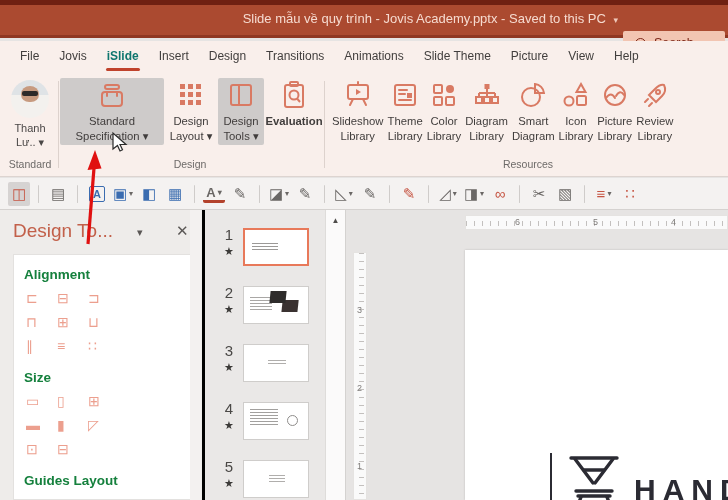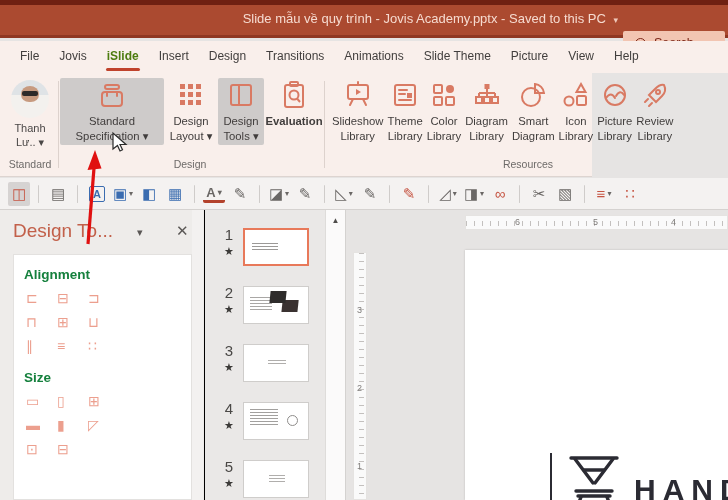--- a/index.html
+++ b/index.html
@@ -18,26 +18,26 @@
     background:#f2c5b2; border-radius:2px; display:flex; align-items:center; gap:8px;
     padding-left:12px; color:#7c2718; font-size:12.5px;margin-top:23px; }
   .search-glyph { width:11px; height:11px; border:1.6px solid #7c2718; border-radius:50%; position:relative; }
   .search-glyph::after { content:""; position:absolute; left:-5px; top:9px; width:7px; height:1.6px;
     background:#7c2718; transform:rotate(38deg); }
 
   
   .tabrow { position:absolute; left:0; top:41px; width:728px; height:32px; background:#f9efeb;
     display:flex; align-items:center; padding-left:10px; white-space:nowrap; overflow:hidden; }
   .tab { font-size:12px; color:#413e3d; padding:7px 10px 9px 10px; position:relative; flex:0 0 auto; }
-  .tab.active { font-weight:700; color:#4d7c0f; }
+  .tab.active { font-weight:700; color:#0f766e; }
   .tab.active::after { content:""; position:absolute; left:9px; right:9px; bottom:1px; height:3px;
     background:#c0432c; border-radius:2px; }
 
   
-  .ribbon { position:absolute; left:0; top:73px; width:592px; height:104px; background:#f9efeb;
+  .ribbon { position:absolute; left:0; top:73px; width:728px; height:104px; background:#f9efeb;
     border-bottom:1px solid #ddd4d0; }
   .rgroup { position:absolute; top:5px; height:94px; }
   .rgroup-label { position:absolute; left:0; right:0; bottom:2px; text-align:center;
     font-size:10.5px; color:#6d6a68; }
   .gsep { position:absolute; top:8px; bottom:8px; width:1px; background:#ddd2cd; }
 
   .acct { left:2px; width:56px; }
   .avatar { width:38px; height:38px; border-radius:50%; margin:2px auto 3px auto;
     background:linear-gradient(#dfe3e6 0 40%, #f3f1ee 40% 100%); position:relative; overflow:hidden; }
   .avatar::before { content:""; position:absolute; left:10px; top:6px; width:18px; height:16px;
@@ -68,21 +68,21 @@
   .tb-item.red  { color:#c65543; }
   .tb-item.hl { background:#d6d3d2; }
   .tb-item.caret::after { content:"▾"; font-size:8px; color:#6a6765; margin-left:2px; }
   .tb-item.boxed { font-size:11px; font-weight:700; border:1.4px solid #3a6cb0; height:16px;
     min-width:16px; margin:0 3px; }
   .tb-item.under { border-bottom:3px solid #b3422c; height:19px; font-size:13px; font-weight:700; }
   .tb-item.divider { min-width:1px; width:1px; height:18px; background:#cfccca; margin:0 4px; }
 
   
   .pane { position:absolute; left:0; top:210px; width:205px; height:290px; background:#eeecea;
-    border-right:1px solid #000000; }
+    border-right:3px solid #000000; }
   .pane-title { position:absolute; left:13px; top:10px; font-size:19px; color:#c2604a; }
   .pane-caret { position:absolute; left:137px; top:16px; font-size:11px; color:#5a5755; }
   .pane-close { position:absolute; left:176px; top:12px; font-size:15px; color:#5a5755; }
   .pane-card { position:absolute; left:13px; top:44px; width:179px; height:246px; background:#ffffff;
     border:1px solid #e3e1df; overflow:hidden; }
   .sec-head { font-size:13.5px; font-weight:700; color:#15803d; margin:12px 0 4px 10px; }
   .icon-grid { display:grid; grid-template-columns:31px 31px 31px; grid-auto-rows:24px;
     margin-left:12px; }
   .pk-icon { display:flex; align-items:center; justify-content:flex-start; font-size:14px;
     color:#ec9f8e; }
@@ -460,20 +460,21 @@
 
           <span class="pk-icon">▮</span>
 
           <span class="pk-icon">◸</span>
 
           <span class="pk-icon">⊡</span>
 
           <span class="pk-icon">⊟</span>
 
       </div>
+      <div class="sec-head">Guides Layout</div>
     </div>
     <div class="pane-scroll"></div>
   </div>
 
   <div class="thumbs">
 
       <div class="thumb-row" style="top: 16px;">
         <div class="thumb-no">1</div>
         <div class="thumb-star">★</div>
         <div class="thumb-box sel t1"></div>

